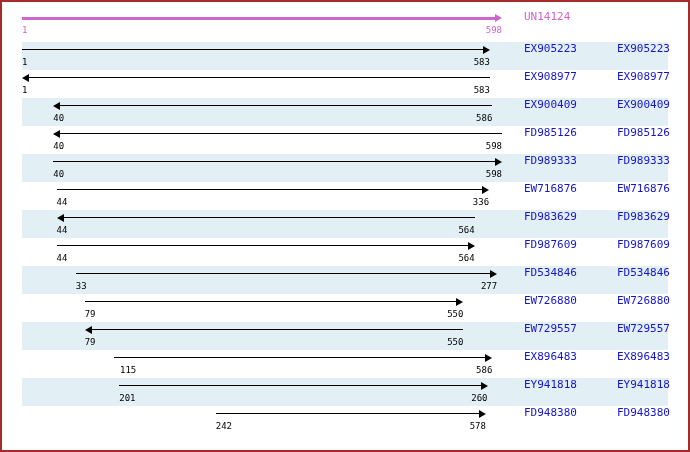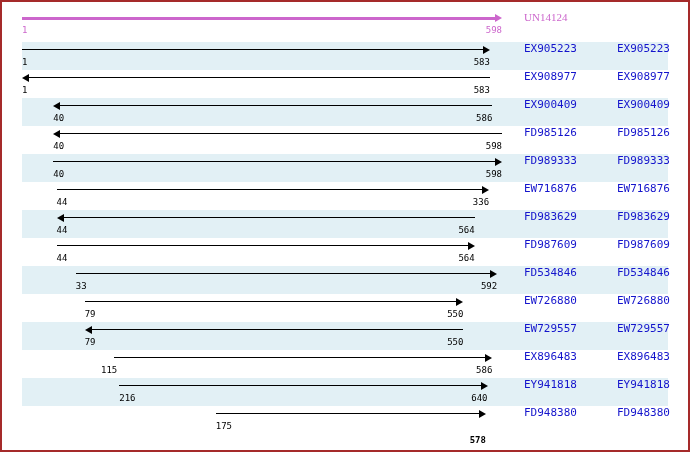--- a/index.html
+++ b/index.html
@@ -52,21 +52,21 @@
   }
   .coord.q{color:#cc66cc;}
   .coord.right{transform:translateX(-100%);}
   .hitlabel{
     position:absolute;
     font-size:11px;
     color:#1414cc;
     white-space:nowrap;
     line-height:12px;
   }
-  .hitlabel.q{color:#cc66cc;font-family:Liberation Serif, serif;}
+  .hitlabel.q{color:#cc66cc;}
 </style>
 </head>
 <body>
 
 <div id="page">
   <div id="plot">
       <div class="aline query" style="left: 20px; top: 15px; width: 473px;"></div>
       <div class="arrowR q" style="top: 12px; left: 493px;"></div>
       <div class="coord q" style="left: 20px; top: 23px;">1</div>
       <div class="coord q right" style="left: 500px; top: 23px;">598</div>
@@ -120,49 +120,49 @@
       <div class="aline" style="left: 54.5729px; top: 243px; width: 411.09px;"></div>
       <div class="arrowR" style="top: 240px; left: 465.663px;"></div>
       <div class="coord" style="left: 54.5729px; top: 251px;">44</div>
       <div class="coord right" style="left: 472.663px; top: 251px;">564</div>
       <div class="hitlabel" style="left: 522px; top: 237px;">FD987609</div>
       <div class="hitlabel" style="left: 615px; top: 237px;">FD987609</div>
       <div class="band" style="top: 264px;"></div>
       <div class="aline" style="left: 73.8693px; top: 271px; width: 414.307px;"></div>
       <div class="arrowR" style="top: 268px; left: 488.176px;"></div>
       <div class="coord" style="left: 73.8693px; top: 279px;">33</div>
-      <div class="coord right" style="left: 495.176px; top: 279px;">592</div>
+      <div class="coord right" style="left: 495.176px; top: 279px;">277</div>
       <div class="hitlabel" style="left: 522px; top: 265px;">FD534846</div>
       <div class="hitlabel" style="left: 615px; top: 265px;">FD534846</div>
       <div class="aline" style="left: 82.7136px; top: 299px; width: 371.693px;"></div>
       <div class="arrowR" style="top: 296px; left: 454.407px;"></div>
       <div class="coord" style="left: 82.7136px; top: 307px;">79</div>
       <div class="coord right" style="left: 461.407px; top: 307px;">550</div>
       <div class="hitlabel" style="left: 522px; top: 293px;">EW726880</div>
       <div class="hitlabel" style="left: 615px; top: 293px;">EW726880</div>
       <div class="band" style="top: 320px;"></div>
       <div class="aline" style="left: 89.7136px; top: 327px; width: 371.693px;"></div>
       <div class="arrowL" style="top: 324px; left: 82.7136px;"></div>
       <div class="coord" style="left: 82.7136px; top: 335px;">79</div>
       <div class="coord right" style="left: 461.407px; top: 335px;">550</div>
       <div class="hitlabel" style="left: 522px; top: 321px;">EW729557</div>
       <div class="hitlabel" style="left: 615px; top: 321px;">EW729557</div>
       <div class="aline" style="left: 111.658px; top: 355px; width: 371.693px;"></div>
       <div class="arrowR" style="top: 352px; left: 483.352px;"></div>
-      <div class="coord" style="left: 99px; top: 363px;">115</div>
+      <div class="coord" style="left: 118px; top: 363px;">115</div>
       <div class="coord right" style="left: 490.352px; top: 363px;">586</div>
       <div class="hitlabel" style="left: 522px; top: 349px;">EX896483</div>
       <div class="hitlabel" style="left: 615px; top: 349px;">EX896483</div>
       <div class="band" style="top: 376px;"></div>
       <div class="aline" style="left: 117.286px; top: 383px; width: 361.241px;"></div>
       <div class="arrowR" style="top: 380px; left: 478.528px;"></div>
-      <div class="coord" style="left: 117.286px; top: 391px;">216</div>
-      <div class="coord right" style="left: 485.528px; top: 391px;">640</div>
+      <div class="coord" style="left: 117.286px; top: 391px;">201</div>
+      <div class="coord right" style="left: 485.528px; top: 391px;">260</div>
       <div class="hitlabel" style="left: 522px; top: 377px;">EY941818</div>
       <div class="hitlabel" style="left: 615px; top: 377px;">EY941818</div>
       <div class="aline" style="left: 213.769px; top: 411px; width: 263.151px;"></div>
       <div class="arrowR" style="top: 408px; left: 476.92px;"></div>
-      <div class="coord" style="left: 213.769px; top: 419px;">175</div>
-      <div class="coord right" style="left: 483.92px; top: 433px; font-weight: bold;">578</div>
+      <div class="coord" style="left: 213.769px; top: 419px;">242</div>
+      <div class="coord right" style="left: 483.92px; top: 419px;">578</div>
       <div class="hitlabel" style="left: 522px; top: 405px;">FD948380</div>
       <div class="hitlabel" style="left: 615px; top: 405px;">FD948380</div>
     </div>
 </div>
 
 </body></html>

